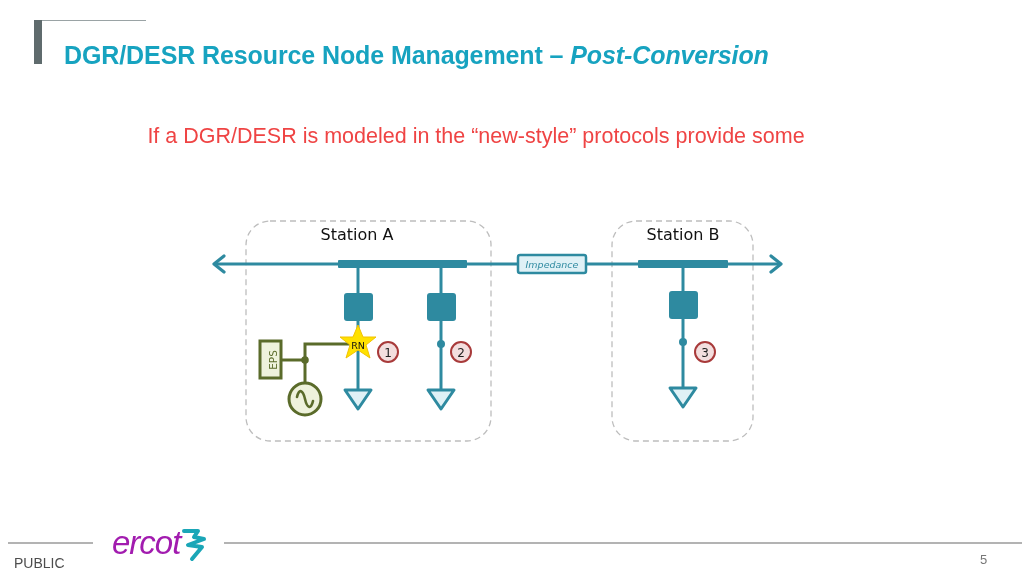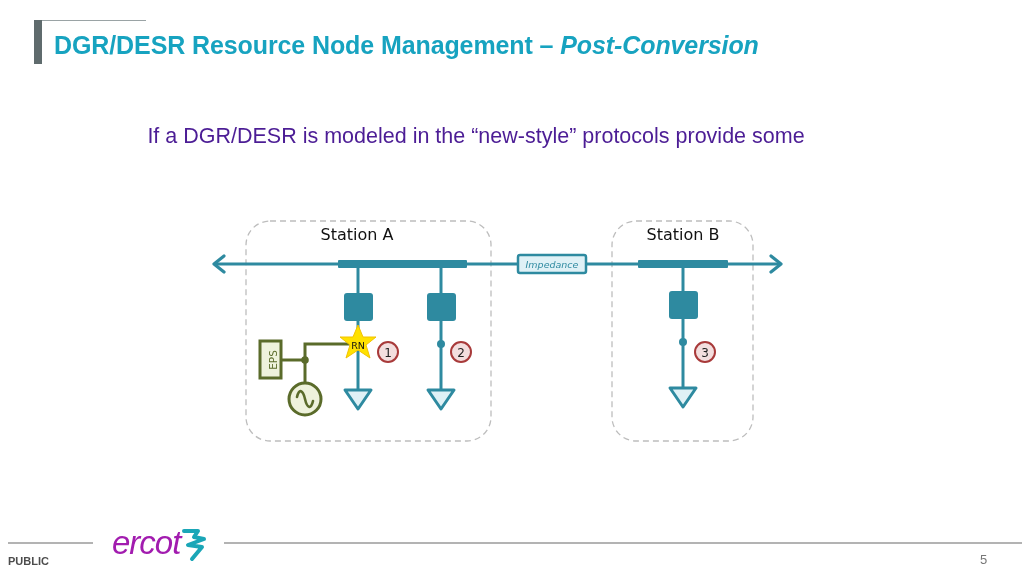--- a/index.html
+++ b/index.html
@@ -9,39 +9,39 @@
     }
     .title-bar-vert {
       position: absolute; left: 34px; top: 20px; width: 8px; height: 44px;
       background: #5f6b6d;
     }
     .title-bar-horz {
       position: absolute; left: 34px; top: 20px; width: 112px; height: 1px;
       background: #9aa3a5;
     }
     .title {
-      position: absolute; left: 50px; top: 27px; margin: 4px;
+      position: absolute; left: 50px; top: 27px; margin: 14px;
       font-family: "Liberation Sans", sans-serif; font-weight: bold;
       font-size: 25px; color: #17a3c0; white-space: nowrap;
       letter-spacing: -0.1px;
     }
     .title .italic { font-style: italic; }
     .subtitle {
       position: absolute; left: 0; top: 121px; width: 952px;
       text-align: center; font-family: "Liberation Sans", sans-serif;
-      font-size: 21.5px; line-height: 30px; color: #4c1d95;
+      font-size: 21.5px; line-height: 30px; color: #ef4444;
     }
     .subtitle div { white-space: nowrap; }
     svg.diagram { position: absolute; left: 0; top: 0; }
     .footer-line {
       position: absolute; height: 2px; background: #b3b3b3; top: 542px;
     }
     .footer-public {
-      position: absolute; left: 8px; top: 555px; font-size: 11px;
-      font-weight: bold; color: #4d4d4d; font-family: "Liberation Sans", sans-serif;
+      position: absolute; left: 14px; top: 555px; font-size: 14px;
+      font-weight: normal; color: #4d4d4d; font-family: "Liberation Sans", sans-serif;
     }
     .footer-page {
       position: absolute; left: 980px; top: 552px; font-size: 13px;
       color: #777; font-family: "Liberation Sans", sans-serif;
     }
     .logo {
       position: absolute; left: 112px; top: 524px; font-family: "Liberation Sans", sans-serif;
       font-style: italic; font-size: 33px; color: #a21caf; letter-spacing: -1px;
     }
     svg.logo-mark { position: absolute; left: 180px; top: 527px; }

